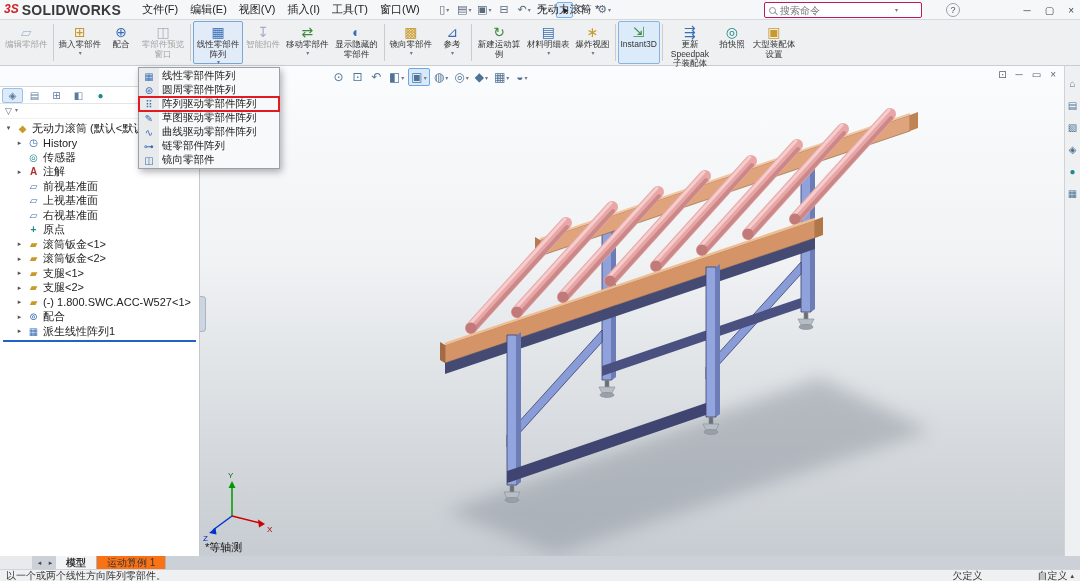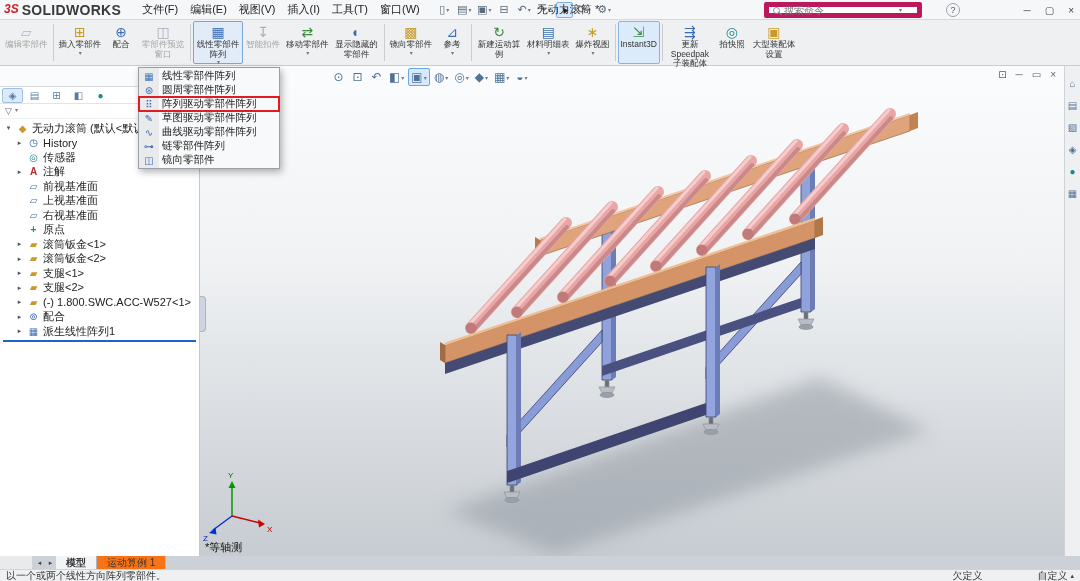--- a/index.html
+++ b/index.html
@@ -11,21 +11,21 @@
 .logo{display:flex;align-items:flex-start;gap:3px;margin-right:15px;}
 .logo-mark{color:#d22128;font-weight:bold;font-style:italic;font-size:12px;}
 .logo-text{color:#3a3a3a;font-weight:bold;font-size:14px;letter-spacing:.3px;}
 .menu-item{padding:2px 6px;font-size:11px;color:#222;}
 .mb-tools{display:flex;align-items:center;margin-left:10px;gap:3px;}
 .mb-icon{height:16px;min-width:17px;display:inline-flex;align-items:center;justify-content:center;color:#5a6b7d;font-size:11px;border-radius:2px;}
 .mb-icon.active{border:1px solid #7ab0e8;background:#ddebfb;color:#222;}
 .rot{display:inline-block;transform:rotate(-38deg);font-size:10px;}
 .cr::after{content:"▾";font-size:6px;color:#778;margin-left:1px;vertical-align:2px;}
 .doc-title{position:absolute;left:50%;transform:translateX(-50%);font-size:11px;color:#333;white-space:nowrap;margin-left:28px;}
-.search-box{position:absolute;right:158px;top:2px;width:158px;height:16px;background:#fff;border:5px solid #be185d;border-radius:2px;display:flex;align-items:center;padding:0 4px;gap:4px;}
+.search-box{position:absolute;right:158px;top:2px;width:158px;height:16px;background:#fff;border:1px solid #be185d;border-radius:2px;display:flex;align-items:center;padding:0 4px;gap:4px;}
 .mag{width:7px;height:7px;border:1.4px solid #8a939c;border-radius:50%;position:relative;flex:none;}
 .mag::after{content:"";position:absolute;width:4px;height:1.4px;background:#8a939c;transform:rotate(45deg);right:-3px;bottom:-2px;}
 .search-input{border:none;outline:none;background:transparent;font-size:10px;color:#555;width:110px;}
 .help-btn{position:absolute;right:120px;top:3px;width:14px;height:14px;border:1px solid #9aa2ab;border-radius:50%;text-align:center;line-height:12px;font-size:9px;color:#556;}
 .win-controls{position:absolute;right:6px;top:0;display:flex;gap:14px;height:20px;align-items:center;color:#444;font-size:10px;}
 
 
 .ribbon{position:absolute;top:20px;left:0;right:0;height:46px;background:#eef0f2;border-bottom:1px solid #c9cdd2;display:flex;align-items:stretch;padding:1px 2px;z-index:25;}
 .rb{display:flex;flex-direction:column;align-items:center;justify-content:flex-start;padding:2px 2px 0 2px;min-width:34px;max-width:50px;text-align:center;font-size:8.5px;line-height:1.12;color:#333;border:1px solid transparent;border-radius:2px;}
 .rb .glyph{font-size:14px;height:16px;line-height:16px;}

